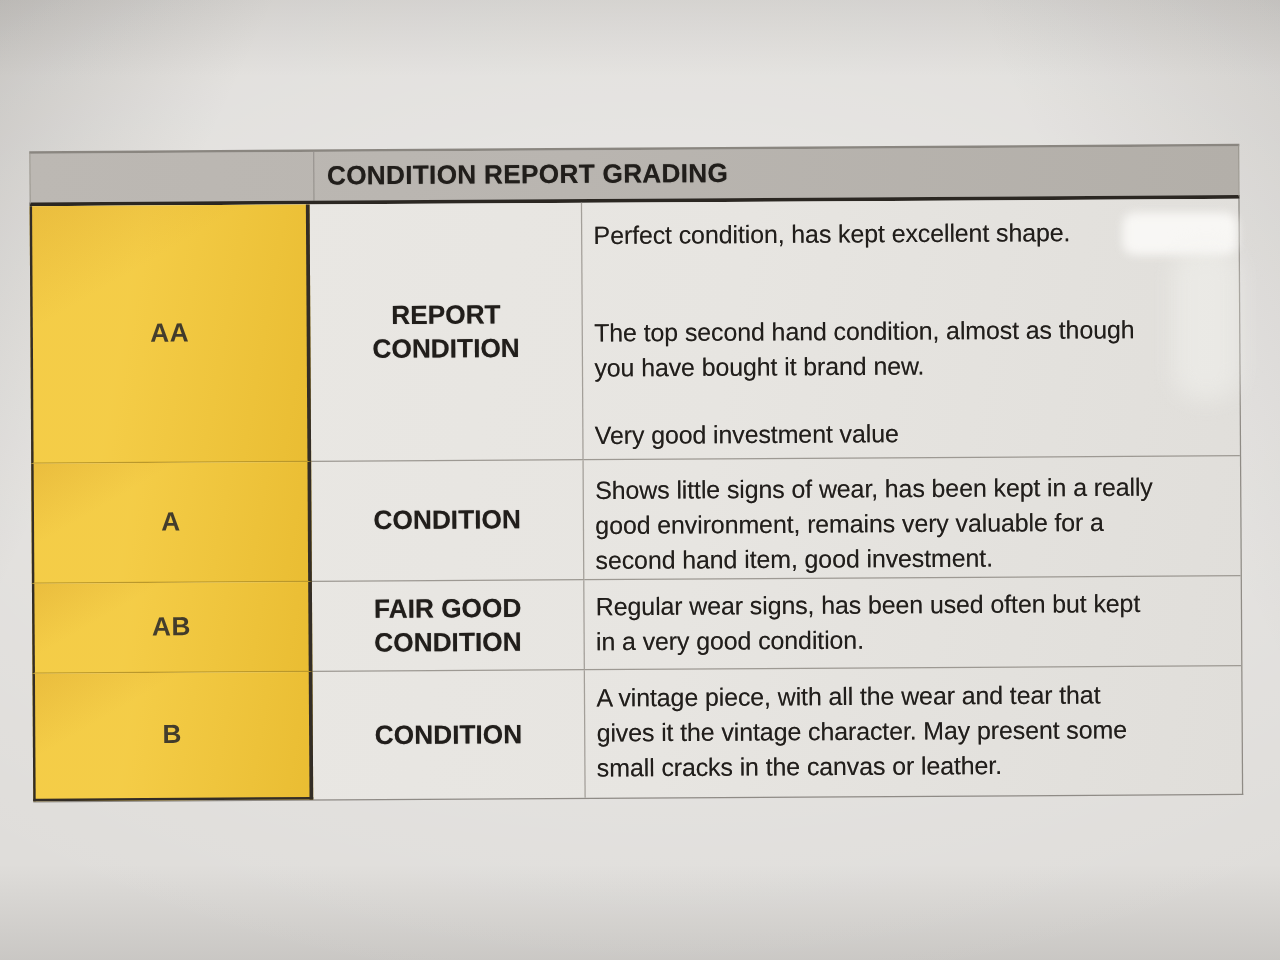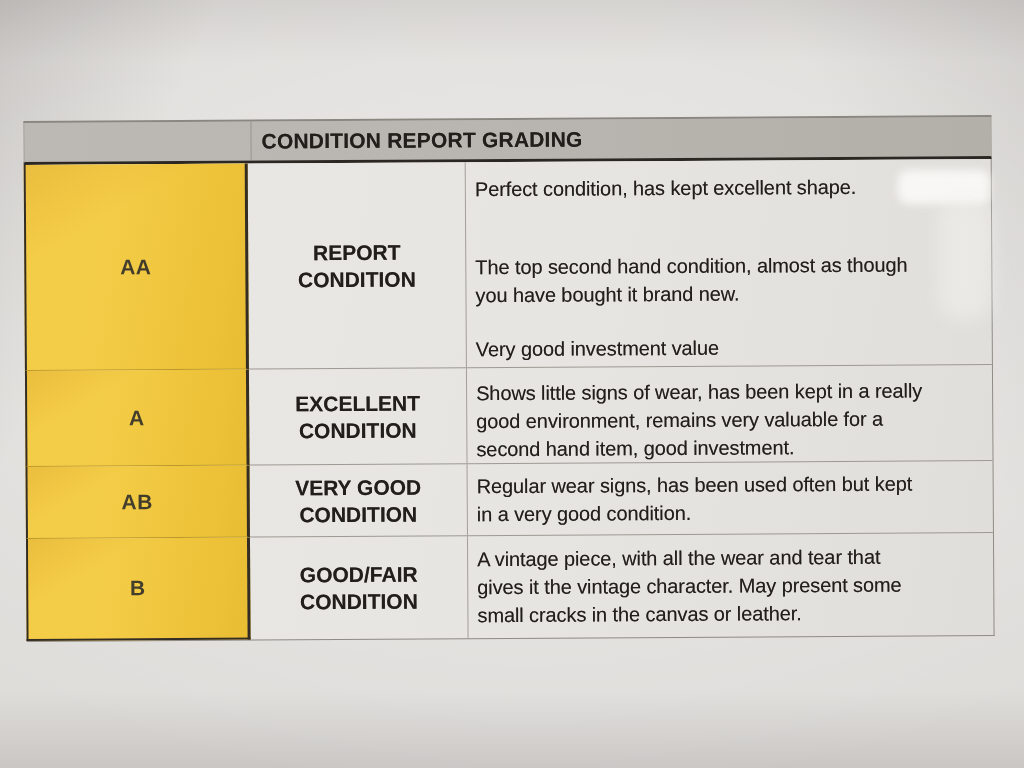--- a/index.html
+++ b/index.html
@@ -185,50 +185,48 @@
             </div>
           <div class="para para-3">
               <div>Very good investment value</div>
             </div>
         </div>
       </div>
 
       <div class="row row-a">
         <div class="grade-cell">A</div>
         <div class="label-cell">
-            <div>EXCELLENT</div>
             <div>CONDITION</div>
           </div>
         <div class="desc-cell d1">
           <div class="para para-1">
               <div>Shows little signs of wear, has been kept in a really</div>
               <div>good environment, remains very valuable for a</div>
               <div>second hand item, good investment.</div>
             </div>
         </div>
       </div>
 
       <div class="row row-ab">
         <div class="grade-cell">AB</div>
         <div class="label-cell">
-            <div>VERY GOOD</div>
+            <div>FAIR GOOD</div>
             <div>CONDITION</div>
           </div>
         <div class="desc-cell d2">
           <div class="para para-1">
               <div>Regular wear signs, has been used often but kept</div>
               <div>in a very good condition.</div>
             </div>
         </div>
       </div>
 
       <div class="row row-b">
         <div class="grade-cell">B</div>
         <div class="label-cell">
-            <div>GOOD/FAIR</div>
             <div>CONDITION</div>
           </div>
         <div class="desc-cell d3">
           <div class="para para-1">
               <div>A vintage piece, with all the wear and tear that</div>
               <div>gives it the vintage character. May present some</div>
               <div>small cracks in the canvas or leather.</div>
             </div>
         </div>
       </div>

